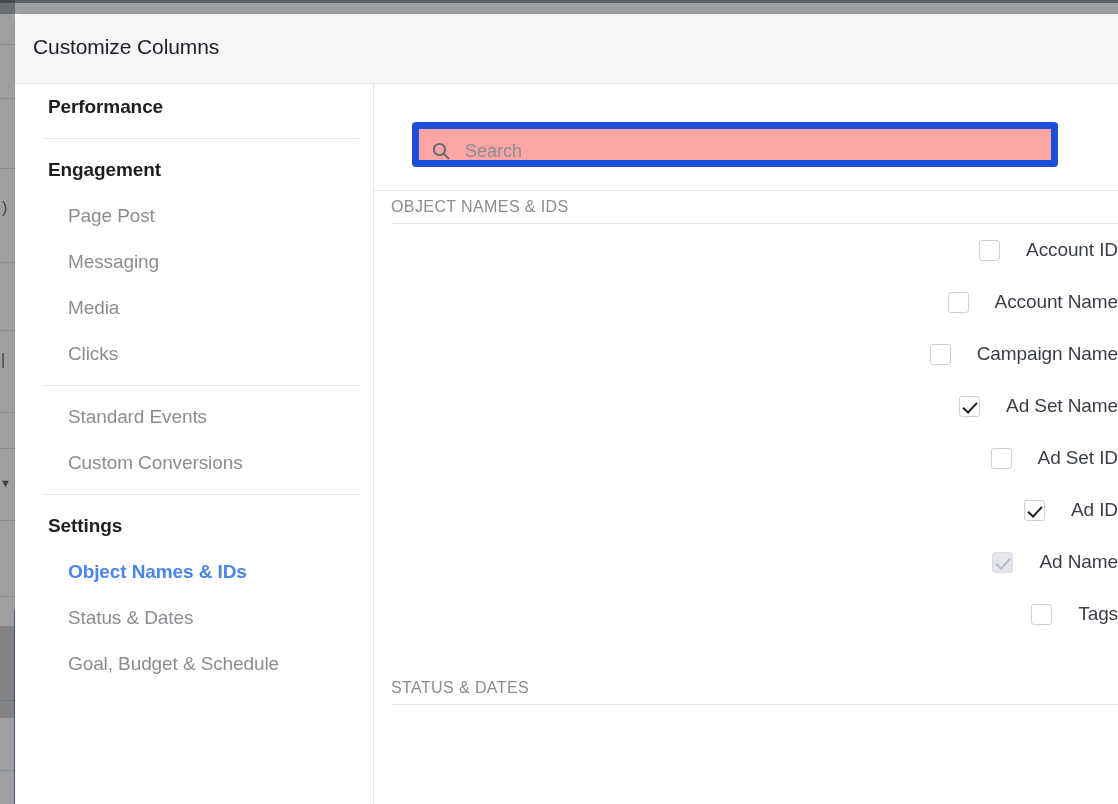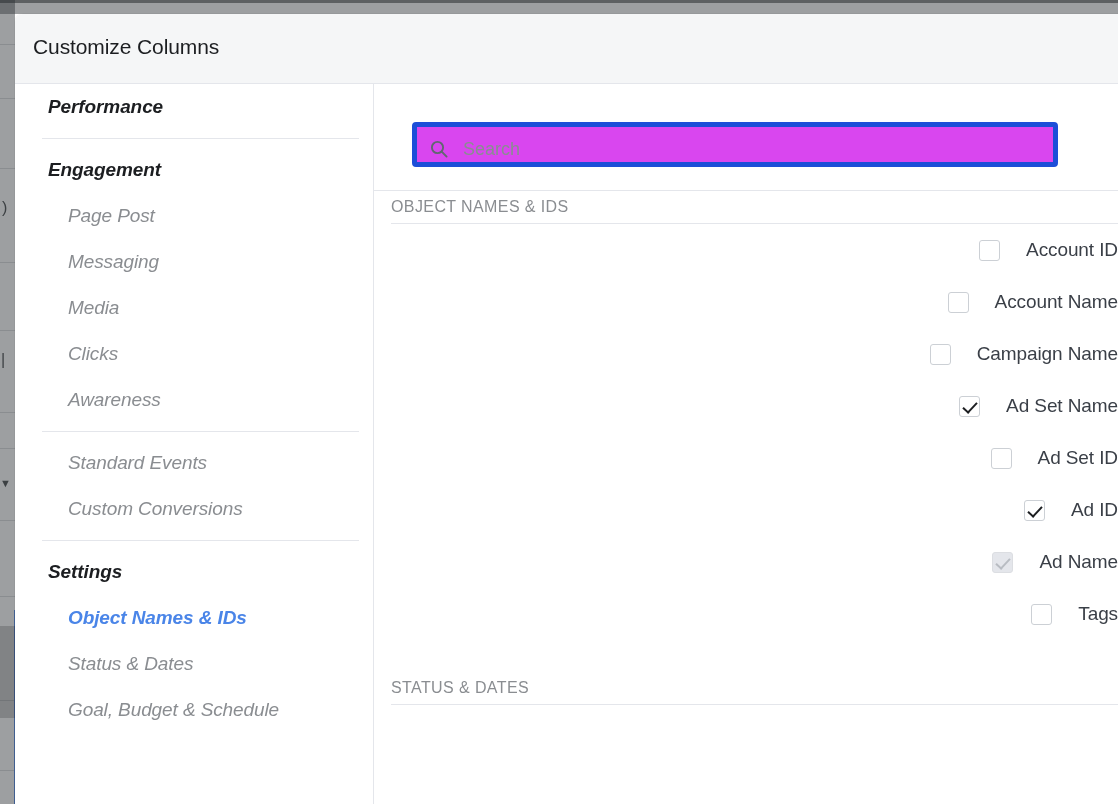--- a/index.html
+++ b/index.html
@@ -119,21 +119,21 @@
   
   #sidebar {
     position: absolute;
     left: 0; top: 0;
     width: 359px;
     height: 720px;
     background: #ffffff;
     border-right: 1px solid #e4e6eb;
     box-sizing: border-box;
   }
-  .nav-group { position: relative; font-style: italic; }
+  .nav-group { position: relative; }
   .nav-head {
     font-size: 19px;
     font-weight: bold;
     color: #1c1e21;
     padding: 0 0 0 33px;
     height: 46px;
     line-height: 46px;
     letter-spacing: -0.1px;
     cursor: pointer;
   }
@@ -173,23 +173,23 @@
     height: 107px;
     border-bottom: 1px solid #e4e6eb;
     box-sizing: border-box;
   }
   #search-box {
     position: absolute;
     left: 38px;
     top: 38px;
     width: 646px;
     height: 45px;
-    border: 5px solid #1d4ed8;
+    border: 7px solid #1d4ed8;
     border-radius: 4px;
-    background: #d946ef;
+    background: #fca5a5;
     box-sizing: border-box;
     cursor: text;
   }
   #search-icon {
     position: absolute;
     left: 12px;
     top: 12px;
     width: 20px;
     height: 20px;
   }
@@ -321,21 +321,20 @@
         <div class="nav-head">Performance</div>
       </div>
       <div class="nav-divider"></div>
 
       <div class="nav-group">
         <div class="nav-head">Engagement</div>
         <div class="nav-item">Page Post</div>
         <div class="nav-item">Messaging</div>
         <div class="nav-item">Media</div>
         <div class="nav-item">Clicks</div>
-        <div class="nav-item">Awareness</div>
       </div>
       <div class="nav-divider"></div>
 
       <div class="nav-group">
         <div class="nav-item">Standard Events</div>
         <div class="nav-item">Custom Conversions</div>
       </div>
       <div class="nav-divider"></div>
 
       <div class="nav-group">

